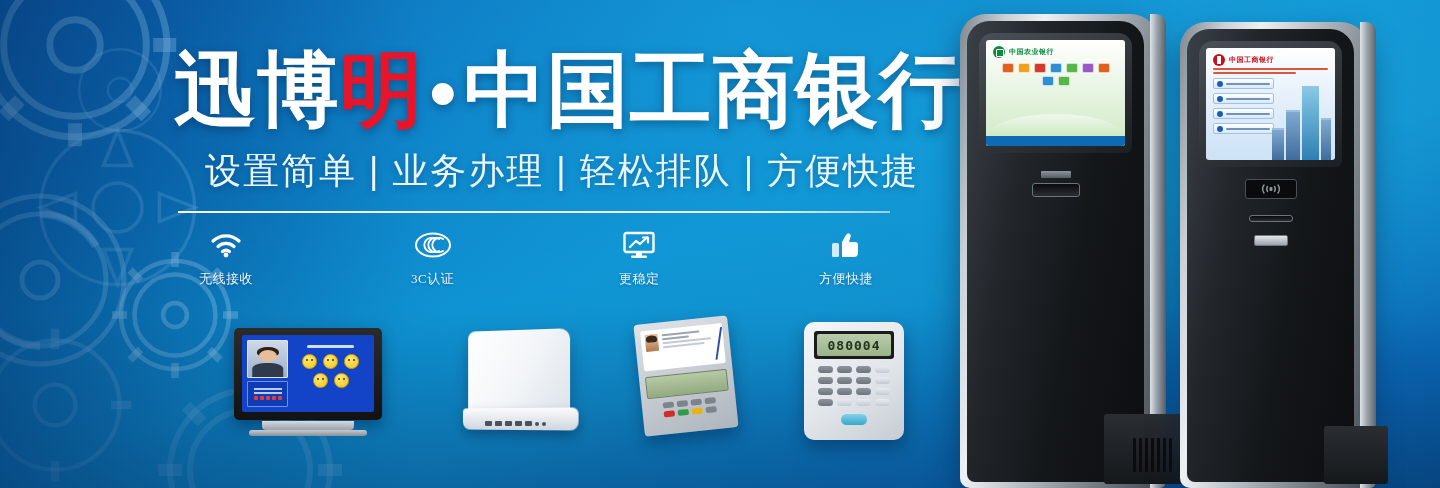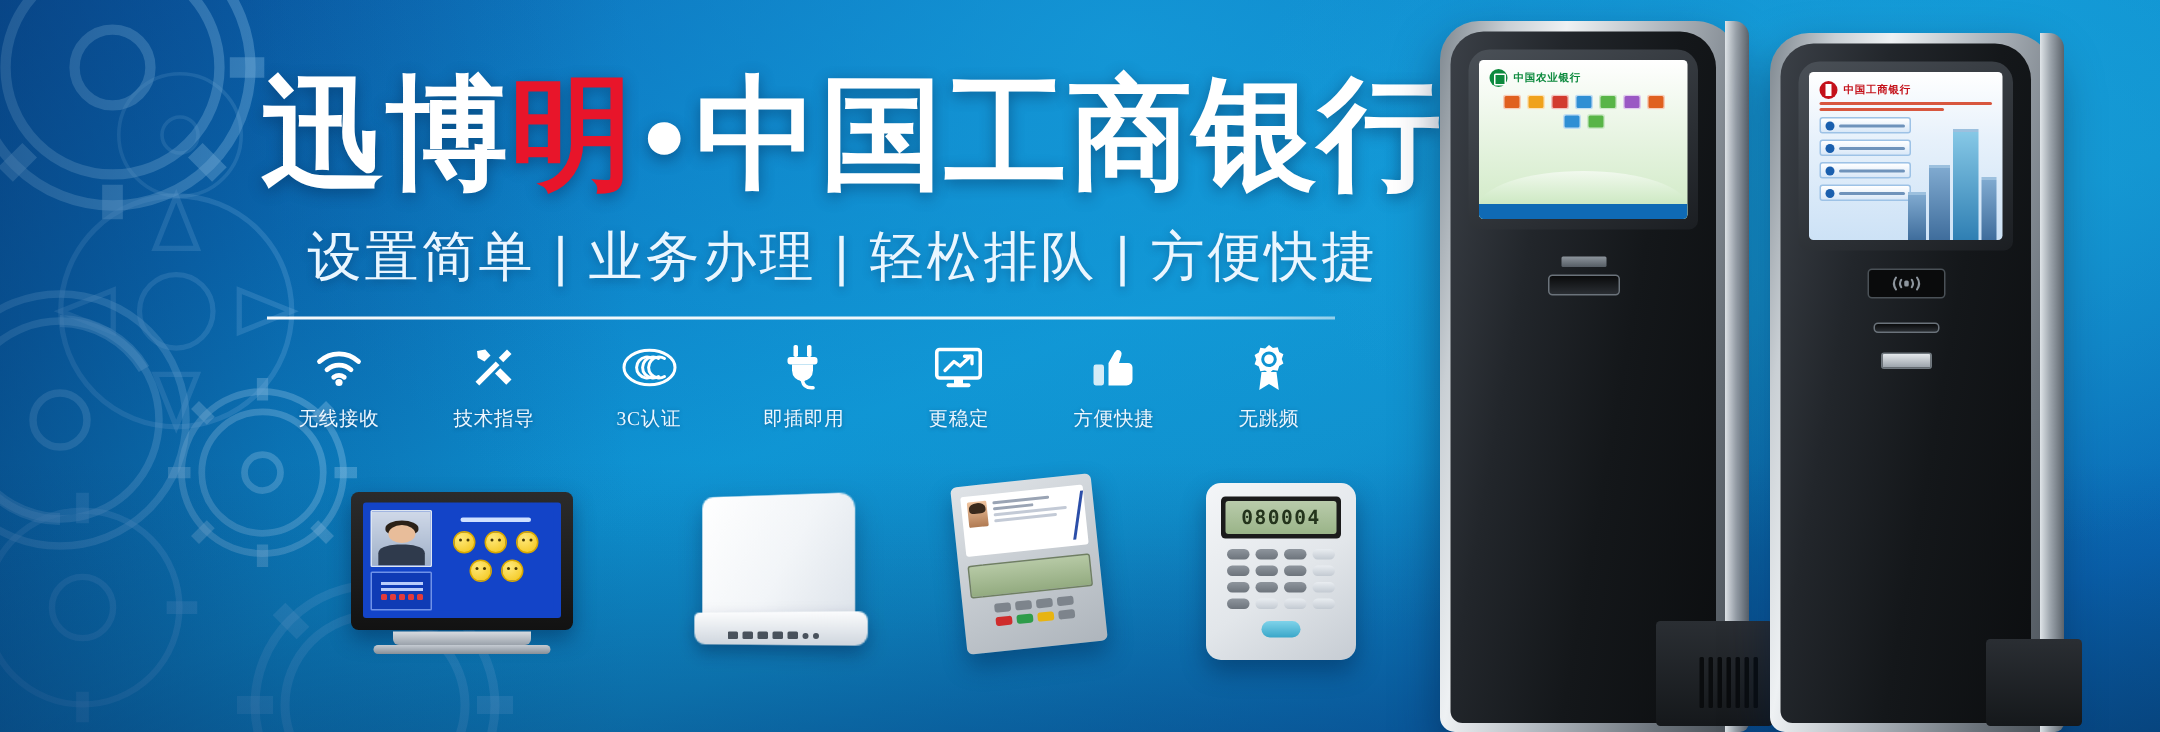--- a/index.html
+++ b/index.html
@@ -440,63 +440,35 @@
             <path d="M4 9 A19 19 0 0 1 30 9"></path>
             <path d="M9 14.5 A12 12 0 0 1 25 14.5"></path>
             <path d="M13.5 19.5 A6 6 0 0 1 20.5 19.5"></path>
           </g>
           <circle cx="17" cy="23" r="2.4" fill="#ffffff"></circle>
         </svg>
       </div>
       <div class="flabel">无线接收</div>
     </div>
 
-    <div class="feature">
-      <div class="ficon">
-        <svg width="30" height="30" viewBox="0 0 30 30">
-          <g fill="#ffffff">
-            <path d="M3 24.5 L16.5 11 L19 13.5 L5.5 27 Z"></path>
-            <path d="M24 3 L27 6 L21.5 11.5 L18.5 8.5 Z"></path>
-            <path d="M16 19 L19.5 15.5 L27 23 L23.5 26.5 Z"></path>
-            <path d="M4 4 L9.5 3 L13 7 L9 11 L4.5 8.5 Z"></path>
-          </g>
-        </svg>
-      </div>
-      <div class="flabel">技术指导</div>
-    </div>
 
     <div class="feature">
       <div class="ficon">
         <svg width="38" height="28" viewBox="0 0 38 28">
           <ellipse cx="19" cy="14" rx="17" ry="11.5" fill="none" stroke="#ffffff" stroke-width="2"></ellipse>
           <g fill="none" stroke="#ffffff" stroke-width="2" stroke-linecap="round">
             <path d="M21 8 A7 7 0 1 0 21 20"></path>
             <path d="M25 8 A7 7 0 1 0 25 20"></path>
             <path d="M29 8 A7 7 0 1 0 29 20"></path>
           </g>
         </svg>
       </div>
       <div class="flabel">3C认证</div>
     </div>
 
-    <div class="feature">
-      <div class="ficon">
-        <svg width="28" height="32" viewBox="0 0 28 32">
-          <g fill="#ffffff">
-            <rect x="7" y="1" width="3" height="8" rx="1.2"></rect>
-            <rect x="16" y="1" width="3" height="8" rx="1.2"></rect>
-            <rect x="3" y="9" width="20" height="5" rx="2"></rect>
-            <path d="M6 14 h14 v4 a7 7 0 0 1 -14 0 Z"></path>
-            <rect x="11" y="21" width="4" height="4" rx="1"></rect>
-          </g>
-          <path d="M13 25 q1 5 7 4.5" fill="none" stroke="#ffffff" stroke-width="2.4" stroke-linecap="round"></path>
-        </svg>
-      </div>
-      <div class="flabel">即插即用</div>
-    </div>
 
     <div class="feature">
       <div class="ficon">
         <svg width="32" height="28" viewBox="0 0 32 28">
           <rect x="1.5" y="2" width="29" height="19" rx="2" fill="none" stroke="#ffffff" stroke-width="2.4"></rect>
           <path d="M7 16 L13 10 L17 13 L24 6.5" fill="none" stroke="#ffffff" stroke-width="2.2" stroke-linecap="round" stroke-linejoin="round"></path>
           <path d="M20 6.5 h5 v5" fill="none" stroke="#ffffff" stroke-width="2.2" stroke-linecap="round" stroke-linejoin="round"></path>
           <rect x="13" y="21" width="6" height="4" fill="#ffffff"></rect>
           <rect x="8" y="24.5" width="16" height="2.6" rx="1.3" fill="#ffffff"></rect>
         </svg>
@@ -507,32 +479,20 @@
     <div class="feature">
       <div class="ficon">
         <svg width="32" height="28" viewBox="0 0 32 28">
           <rect x="2" y="12" width="7" height="14" rx="1.6" fill="#ffffff" opacity=".82"></rect>
           <path d="M12 26 h12 a4 4 0 0 0 4 -4 v-8 a3 3 0 0 0 -3 -3 h-6 l1.6 -5.2 A2.6 2.6 0 0 0 17.6 2.4 L16 4 l-4 7 Z" fill="#ffffff"></path>
         </svg>
       </div>
       <div class="flabel">方便快捷</div>
     </div>
 
-    <div class="feature">
-      <div class="ficon">
-        <svg width="26" height="32" viewBox="0 0 26 32">
-          <g fill="#ffffff">
-            <path d="M13 1 l2.6 2 3.2 -.5 1 3.1 2.8 1.6 -1.1 3.1 1.1 3.1 -2.8 1.6 -1 3.1 -3.2 -.5 L13 20 l-2.6 -2 -3.2 .5 -1 -3.1 -2.8 -1.6 1.1 -3.1 -1.1 -3.1 2.8 -1.6 1 -3.1 3.2 .5 Z"></path>
-            <path d="M8 19 l-1.5 12 L13 27 l6.5 4 L18 19 Z"></path>
-          </g>
-          <circle cx="13" cy="10.5" r="4.2" fill="none" stroke="#0e93d2" stroke-width="2"></circle>
-        </svg>
-      </div>
-      <div class="flabel">无跳频</div>
-    </div>
 
   </div>
 
   <div class="products">
 
     <div class="prod monitor">
       <div class="mon-bezel">
         <div class="mon-screen">
           <div class="mon-left">
             <div class="mon-photo">

